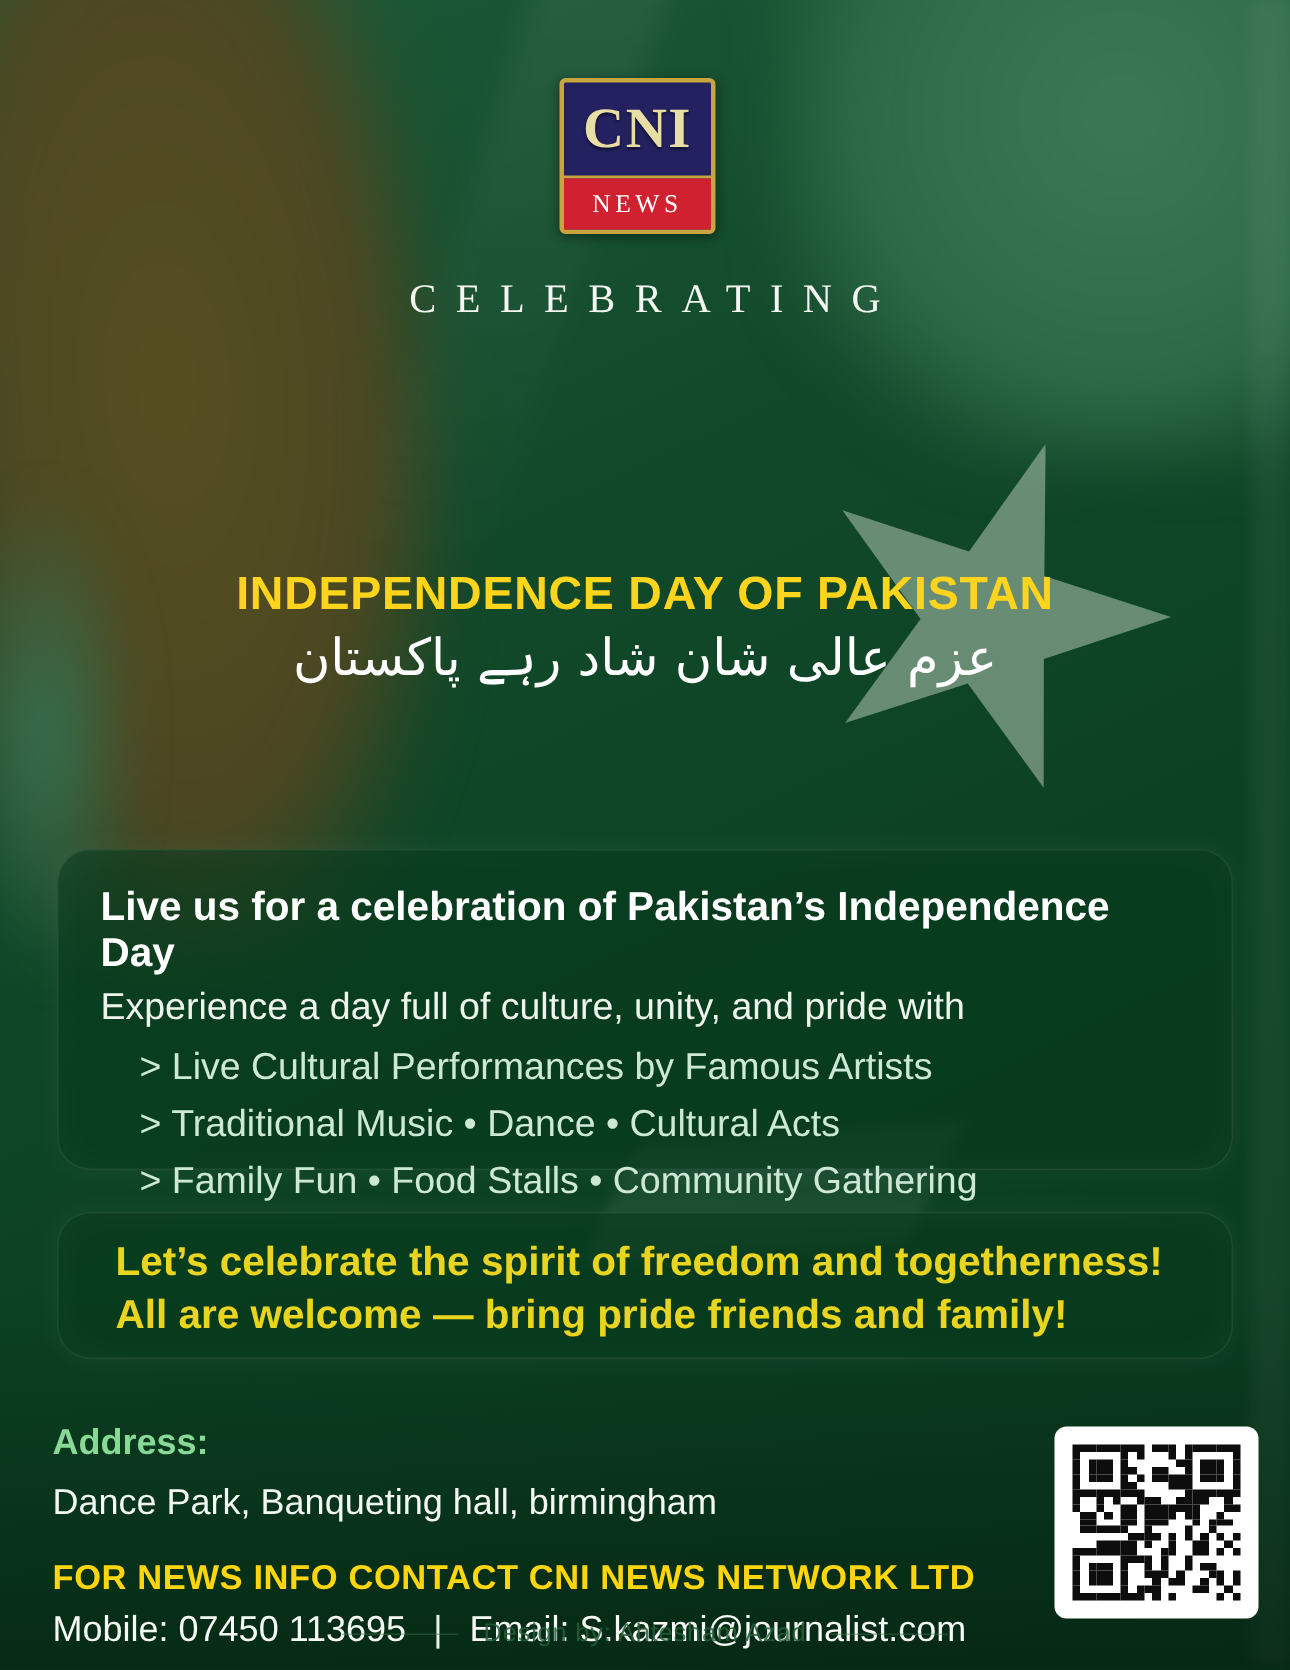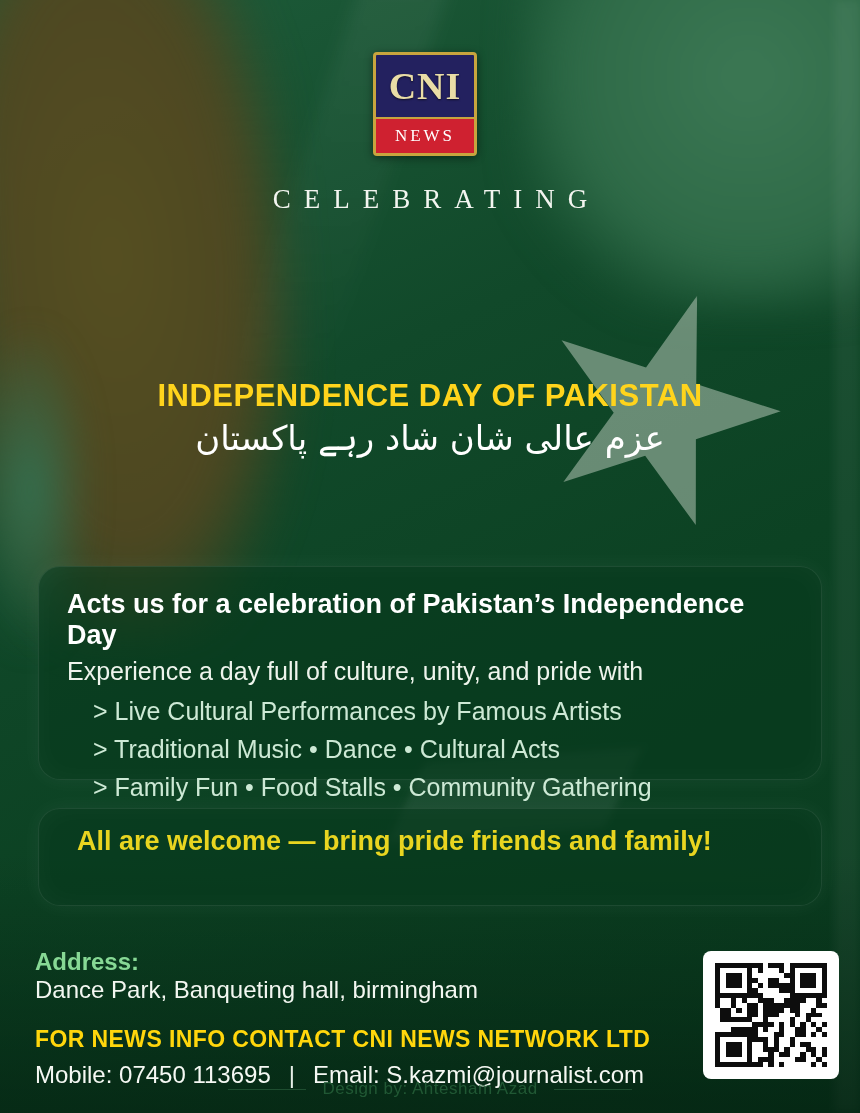--- a/index.html
+++ b/index.html
@@ -126,21 +126,21 @@
   .invite-card { top:566px; height:214px; padding:22px 28px 0 28px; }
   .invite-heading { font-size:27px; font-weight:bold; color:#ffffff; margin-bottom:6px; }
   .invite-subheading { font-size:25px; color:#eef4ec; margin-bottom:6px; }
   .invite-bullet { font-size:25px; color:#cde9d5; padding-left:26px; line-height:38px; }
 
   .welcome-card { top:808px; height:98px; padding:15px 38px 0 38px; }
   .welcome-line { font-size:27px; font-weight:bold; color:#e9d520; line-height:35px; }
 
   
   .footer { position:absolute; left:35px; top:948px; width:640px; }
-  .address-label { font-size:24px; font-weight:bold; color:#87d995; margin-bottom:0; }
+  .address-label { font-size:24px; font-weight:bold; color:#87d995; margin-bottom:12px; }
   .address-value { font-size:24px; color:#f3f7f1; margin-bottom:22px; }
   .contact-heading { font-size:23px; font-weight:bold; color:#ffd60c; letter-spacing:0.4px; margin-bottom:8px; }
   .contact-line { font-size:24px; color:#f5f8f3; display:flex; gap:18px; align-items:baseline; }
   .contact-sep { color:#e6efe7; }
 
   
   .qr-box {
     position:absolute; left:703px; top:951px; width:136px; height:128px;
     background:#ffffff; border-radius:8px; padding:12px;
   }
@@ -183,28 +183,29 @@
     <div class="logo-bottom">
       <span>NEWS</span>
     </div>
   </div>
 
   <div class="celebrating">CELEBRATING</div>
   <div class="independence">INDEPENDENCE DAY OF PAKISTAN</div>
   <div class="urdu-slogan">عزم عالی شان شاد رہے پاکستان</div>
 
   <div class="card invite-card">
-    <div class="invite-heading">Acts us for a celebration of Pakistan’s Independence Day</div>
+    <div class="invite-heading">Live us for a celebration of Pakistan’s Independence Day</div>
     <div class="invite-subheading">Experience a day full of culture, unity, and pride with</div>
     <div class="invite-bullet">&gt; Live Cultural Performances by Famous Artists</div>
     <div class="invite-bullet">&gt; Traditional Music • Dance • Cultural Acts</div>
     <div class="invite-bullet">&gt; Family Fun • Food Stalls • Community Gathering</div>
   </div>
 
   <div class="card welcome-card">
+    <div class="welcome-line">Let’s celebrate the spirit of freedom and togetherness!</div>
     <div class="welcome-line">All are welcome — bring pride friends and family!</div>
   </div>
 
   <div class="footer">
     <div class="address-label">Address:</div>
     <div class="address-value">Dance Park, Banqueting hall, birmingham</div>
     <div class="contact-heading">FOR NEWS INFO CONTACT CNI NEWS NETWORK LTD</div>
     <div class="contact-line">
       <span>Mobile: 07450 113695</span>
       <span class="contact-sep">|</span>

